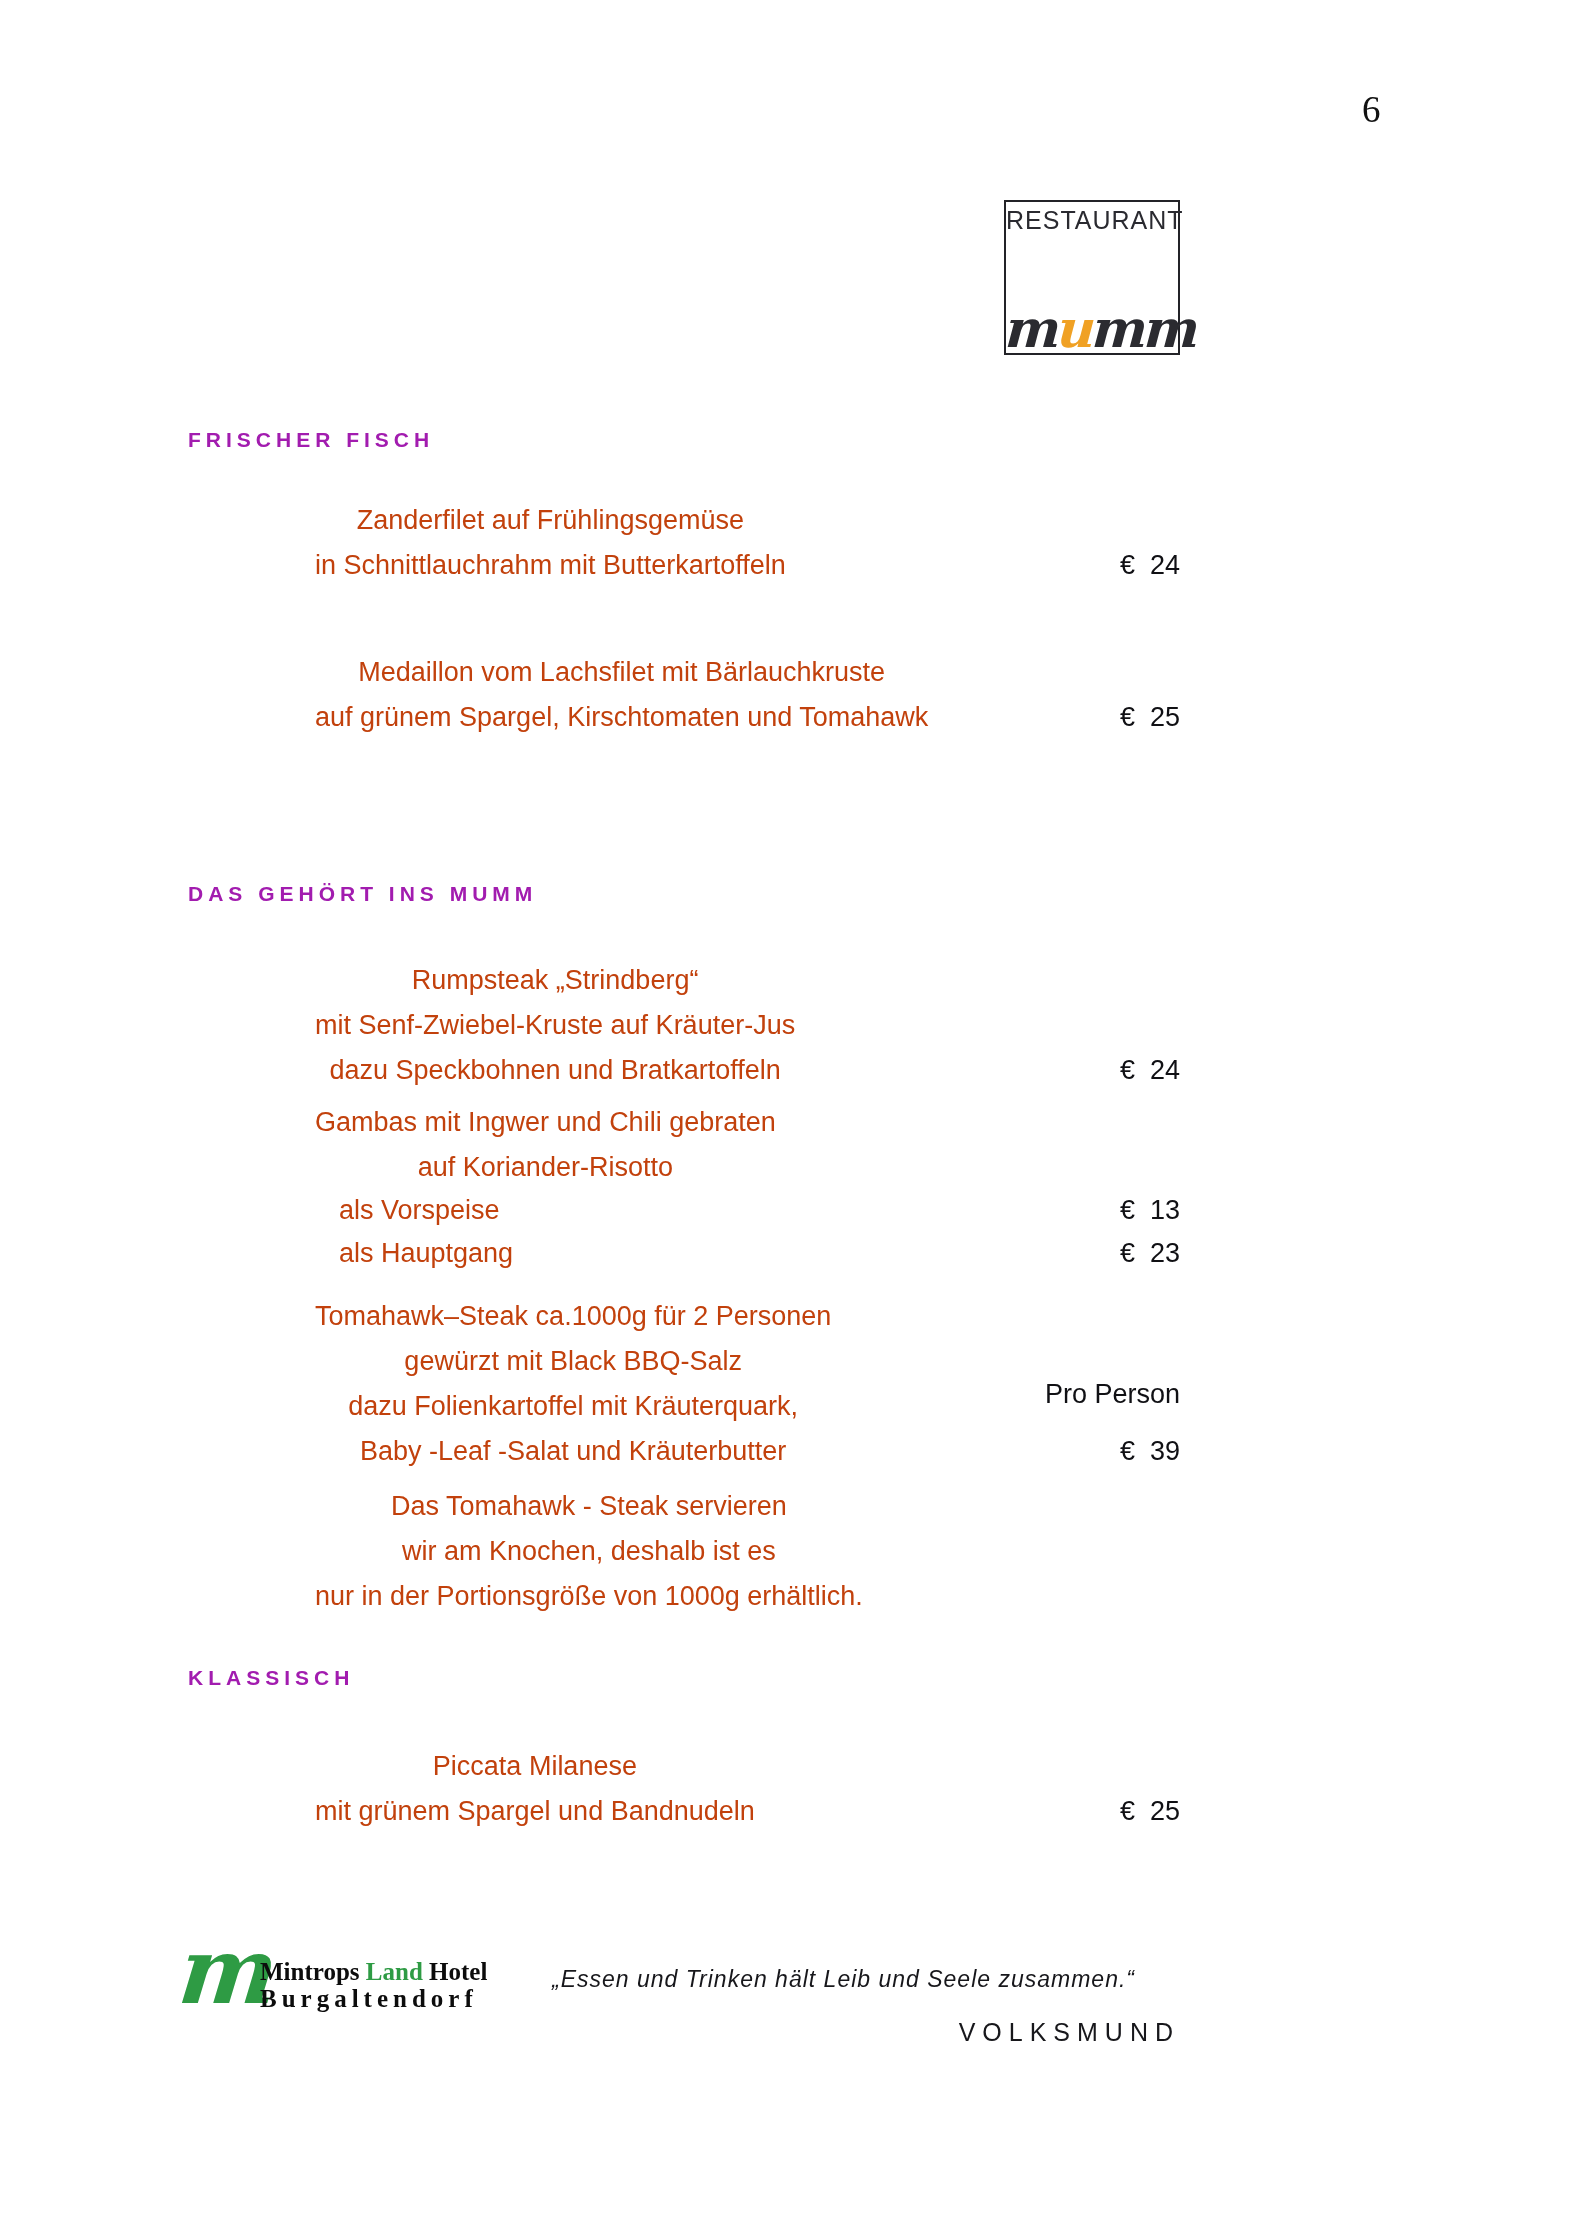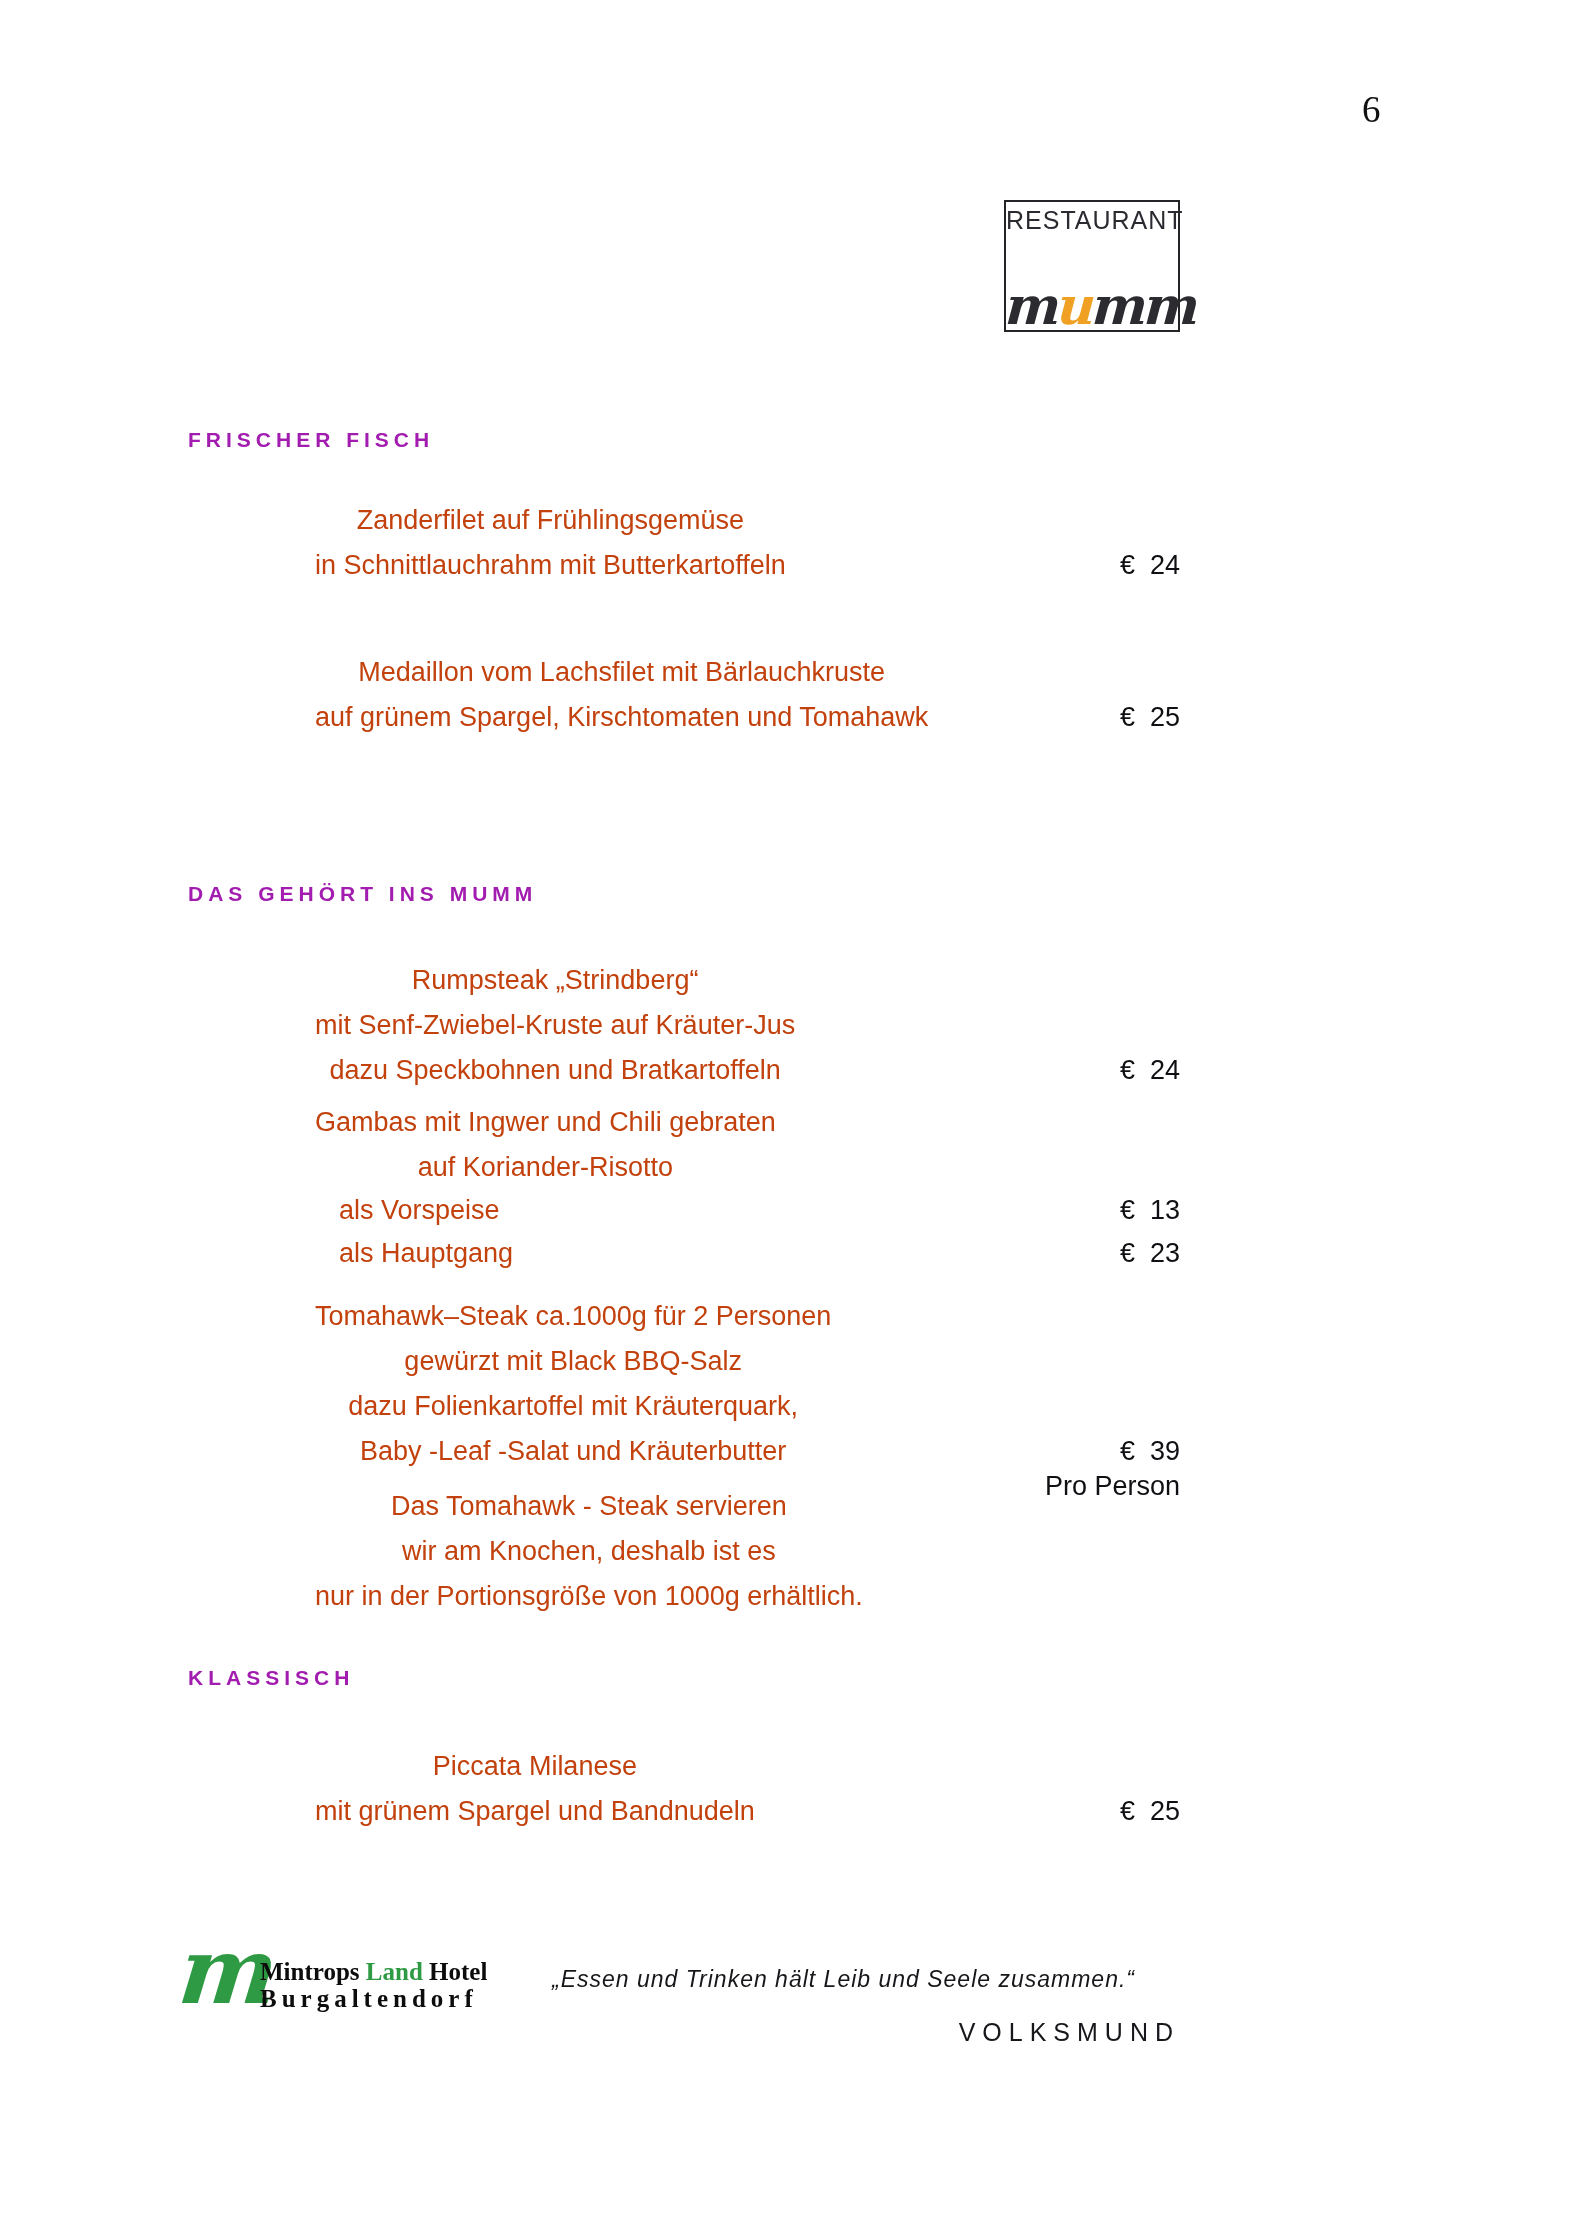--- a/index.html
+++ b/index.html
@@ -13,21 +13,21 @@
     margin:0 auto;
   }
   .page-number{
     position:absolute;left:1362px;top:88px;
     font-family:"Liberation Serif",serif;
     font-size:37px;color:#111;
   }
   
   .logo-box{
     position:absolute;left:1004px;top:200px;
-    width:176px;height:132px;
+    width:176px;height:155px;
     border:2px solid #232328;
     box-sizing:border-box;
   }
   .logo-restaurant{
     position:absolute;top:3px;left:0;width:100%;
     text-align:center;
     font-size:25px;letter-spacing:1px;
     color:#2a2a30;
     font-family:"Liberation Sans",sans-serif;
     transform:scaleY(1.05);transform-origin:top;
@@ -134,21 +134,21 @@
   <div class="price" style="top:1188px">€  13</div>
   <div class="menu-lines sub" style="top:1231px">als Hauptgang</div>
   <div class="price" style="top:1231px">€  23</div>
 
   <div class="menu-lines" style="top:1294px">
     <div>Tomahawk–Steak ca.1000g für 2 Personen</div>
     <div>gewürzt mit Black BBQ-Salz</div>
     <div>dazu Folienkartoffel mit Kräuterquark,</div>
     <div>Baby -Leaf -Salat und Kräuterbutter</div>
   </div>
-  <div class="price" style="top:1464px">Pro Person</div>
+  <div class="price" style="top:1372px">Pro Person</div>
   <div class="price" style="top:1429px">€  39</div>
 
   <div class="menu-lines" style="top:1484px">
     <div>Das Tomahawk - Steak servieren</div>
     <div>wir am Knochen, deshalb ist es</div>
     <div>nur in der Portionsgröße von 1000g erhältlich.</div>
   </div>
 
   <div class="section-heading" style="top:1666px">KLASSISCH</div>
 

